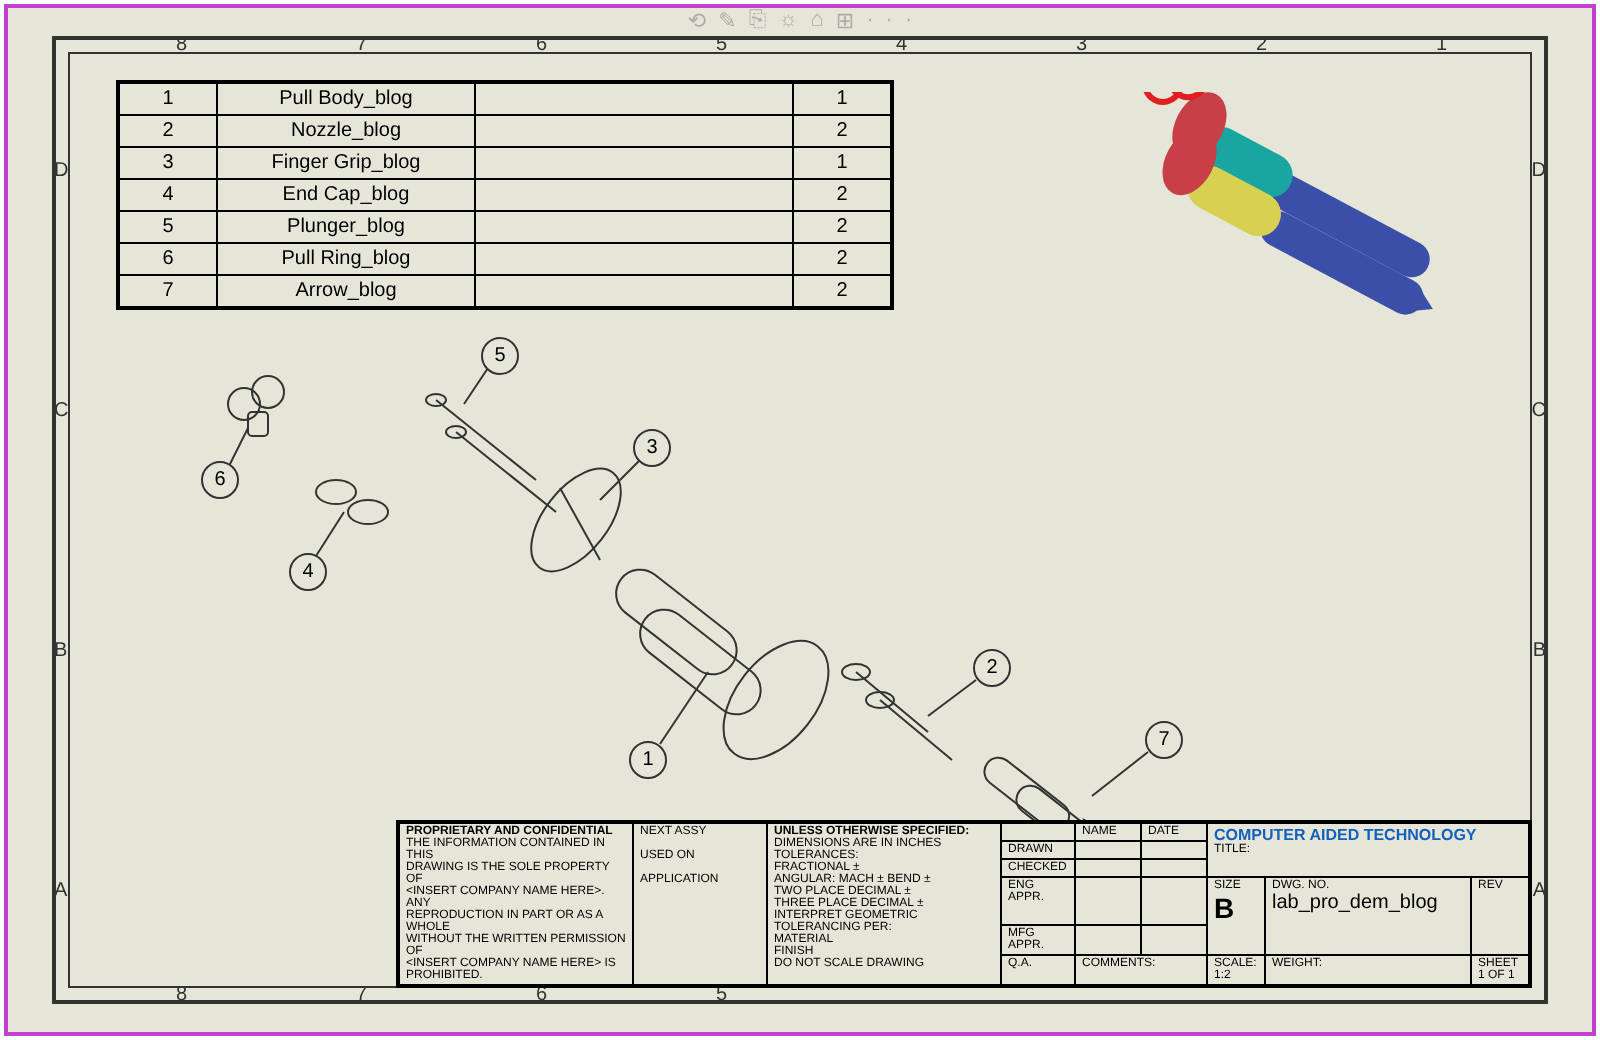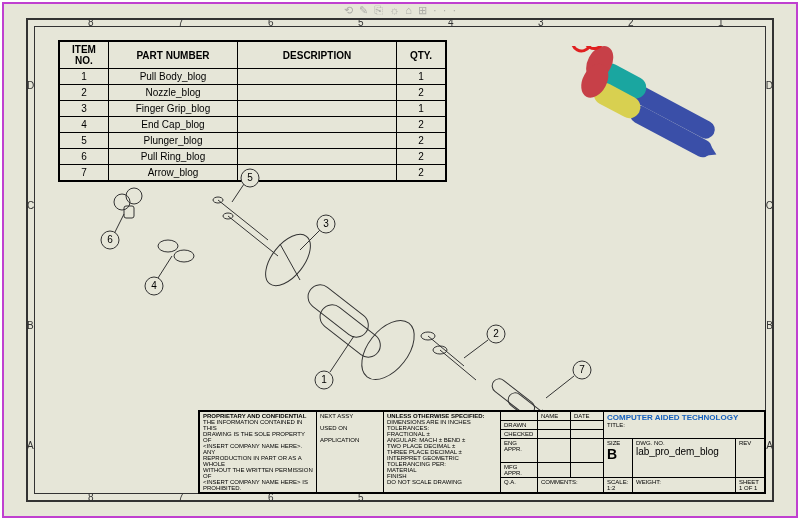--- a/index.html
+++ b/index.html
@@ -71,26 +71,20 @@
     <span class="zonelabel" style="top:-3px;left:510px">3</span>
     <span class="zonelabel" style="top:-3px;left:600px">2</span>
     <span class="zonelabel" style="top:-3px;left:690px">1</span>
     <span class="zonelabel" style="bottom:-3px;left:60px">8</span>
     <span class="zonelabel" style="bottom:-3px;left:150px">7</span>
     <span class="zonelabel" style="bottom:-3px;left:240px">6</span>
     <span class="zonelabel" style="bottom:-3px;left:330px">5</span>
 
     <table class="bom">
       <tbody>
-          <tr>
-        <th class="item">ITEM NO.</th>
-        <th class="pn">PART NUMBER</th>
-        <th class="desc">DESCRIPTION</th>
-        <th class="qty">QTY.</th>
-      </tr>
       <tr>
             <td class="item">1</td>
             <td class="pn">Pull Body_blog</td>
             <td class="desc"></td>
             <td class="qty">1</td>
           </tr>
       <tr>
             <td class="item">2</td>
             <td class="pn">Nozzle_blog</td>
             <td class="desc"></td>

